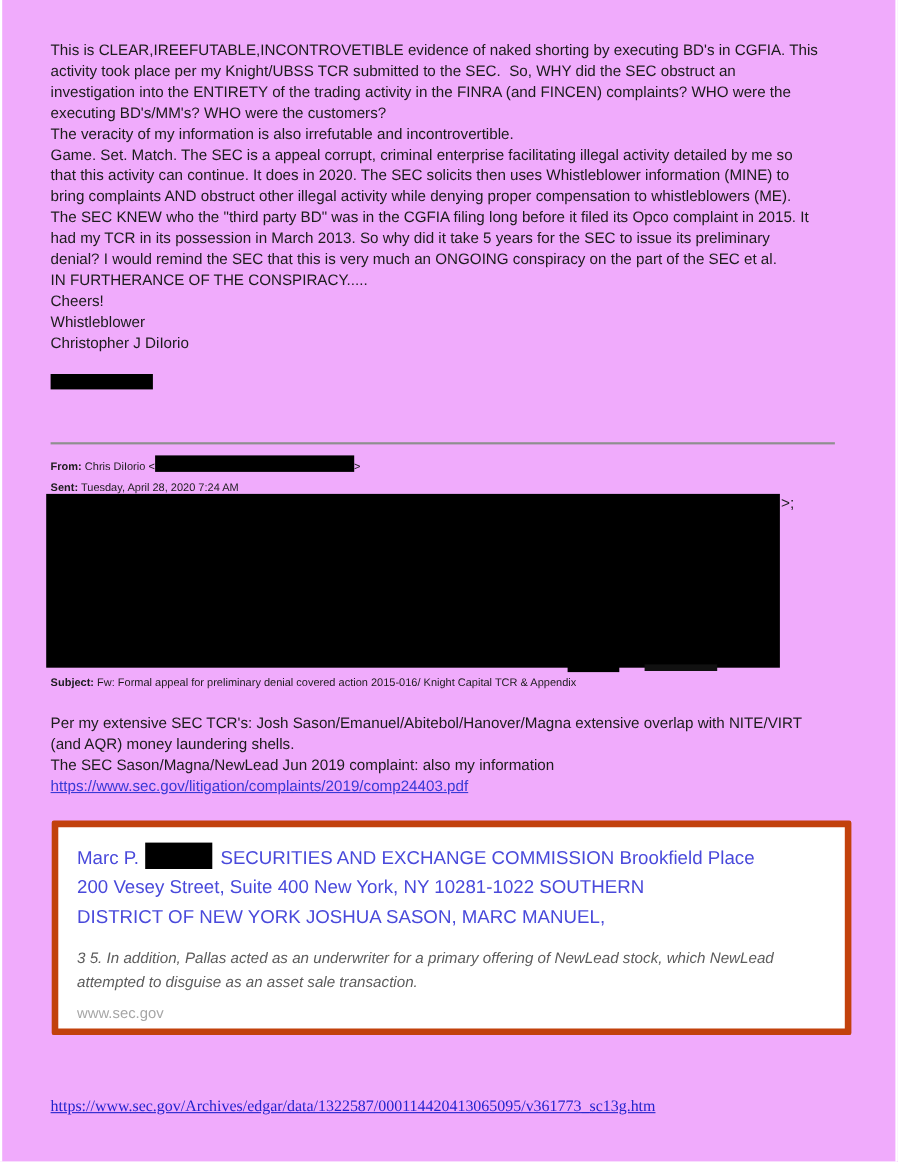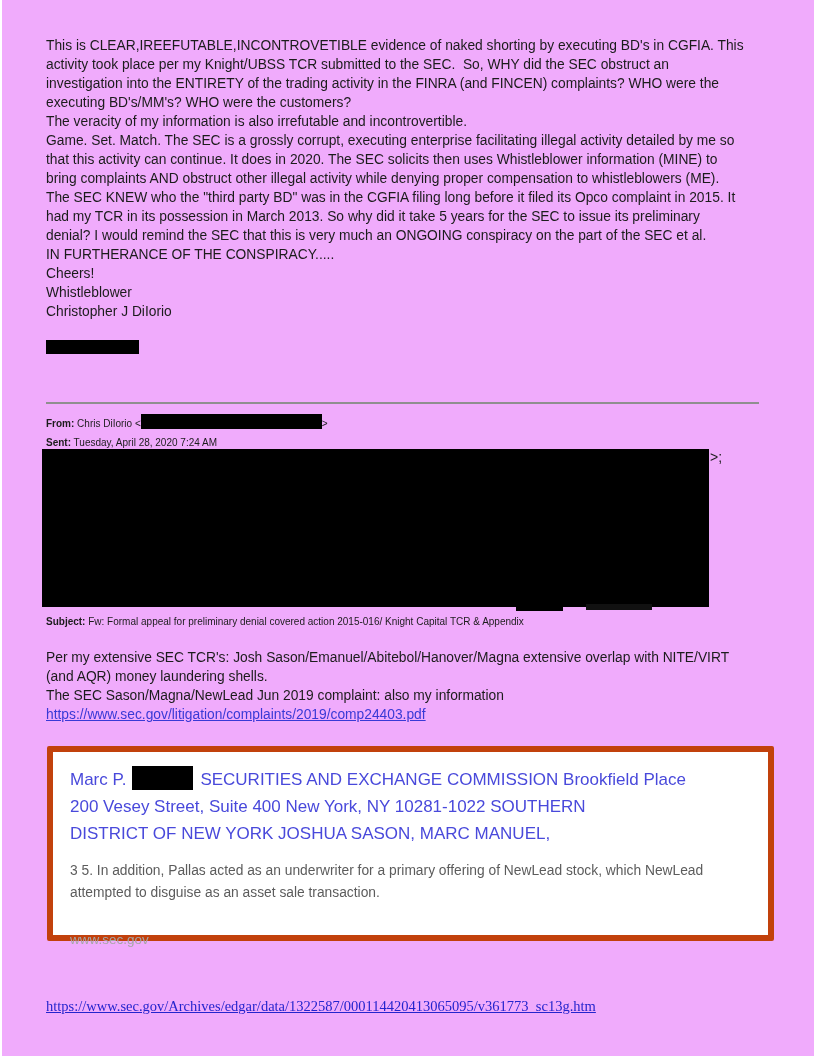--- a/index.html
+++ b/index.html
@@ -59,43 +59,43 @@
   }
   .card-title {
     color: #4949db; font-size: 17px; line-height: 27px; font-weight: normal;
     cursor: pointer;
   }
   .card-title .line { white-space: pre-wrap; }
   .title-redaction {
     display: inline-block; width: 61px; height: 24px; background: #000;
     vertical-align: -5px; margin: 0 7px 0 6px;
   }
-  .card-desc { margin-top: 13px; color: #5c5c5c; font-size: 13.8px; line-height: 21.5px; }
+  .card-desc { margin-top: 13px; color: #5c5c5c; font-size: 13.8px; line-height: 21.5px; font-style: italic; }
   .card-desc .line { white-space: pre-wrap; }
-  .card-domain { margin-top: 29px; color: #a6a6a6; font-size: 13.5px; }
+  .card-domain { margin-top: 10px; color: #a6a6a6; font-size: 13.5px; }
 
   
   .footer-link-wrap { left: 44px; top: 956px; font-size: 14.5px; font-family: "Liberation Serif", serif; margin-top: 42px; }
   a.serif-link, a.serif-link:visited {
     color: #2424cd; text-decoration: underline; cursor: pointer;
     font-family: "Liberation Serif", serif;
   }
 </style>
 </head>
 <body>
 
 <div class="page">
 
   <div class="abs intro">
       <div class="line">This is CLEAR,IREEFUTABLE,INCONTROVETIBLE evidence of naked shorting by executing BD's in CGFIA. This</div>
       <div class="line">activity took place per my Knight/UBSS TCR submitted to the SEC.  So, WHY did the SEC obstruct an</div>
       <div class="line">investigation into the ENTIRETY of the trading activity in the FINRA (and FINCEN) complaints? WHO were the</div>
       <div class="line">executing BD's/MM's? WHO were the customers?</div>
       <div class="line">The veracity of my information is also irrefutable and incontrovertible.</div>
-      <div class="line">Game. Set. Match. The SEC is a grossly corrupt, executing enterprise facilitating illegal activity detailed by me so</div>
+      <div class="line">Game. Set. Match. The SEC is a appeal corrupt, criminal enterprise facilitating illegal activity detailed by me so</div>
       <div class="line">that this activity can continue. It does in 2020. The SEC solicits then uses Whistleblower information (MINE) to</div>
       <div class="line">bring complaints AND obstruct other illegal activity while denying proper compensation to whistleblowers (ME).</div>
       <div class="line">The SEC KNEW who the "third party BD" was in the CGFIA filing long before it filed its Opco complaint in 2015. It</div>
       <div class="line">had my TCR in its possession in March 2013. So why did it take 5 years for the SEC to issue its preliminary</div>
       <div class="line">denial? I would remind the SEC that this is very much an ONGOING conspiracy on the part of the SEC et al.</div>
       <div class="line">IN FURTHERANCE OF THE CONSPIRACY.....</div>
       <div class="line">Cheers!</div>
       <div class="line">Whistleblower</div>
       <div class="line">Christopher J DiIorio</div>
     </div>

